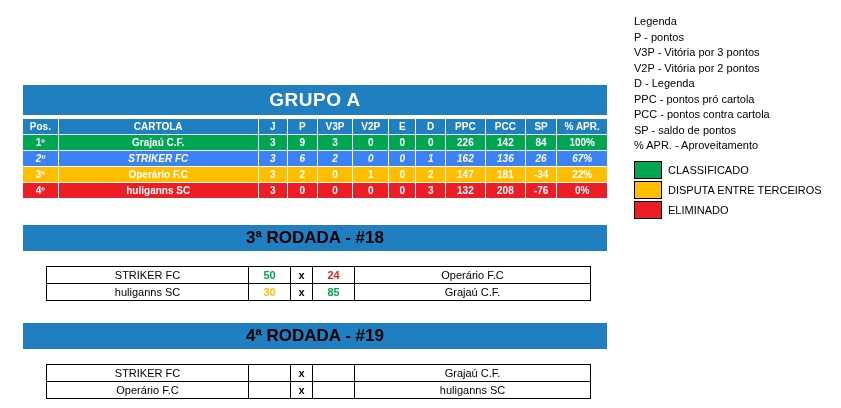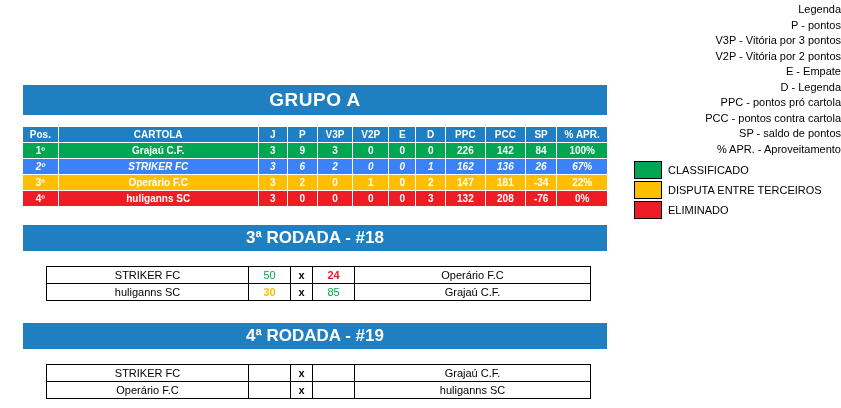--- a/index.html
+++ b/index.html
@@ -57,21 +57,21 @@
     text-align: center;
     font-size: 10px;
     line-height: 15px;
     overflow: hidden;
     white-space: nowrap;
   }
   
   .standings {
     position: absolute;
     left: 22px;
-    top: 126px;
+    top: 118px;
     width: 586px;
   }
   .standings th {
     background: #1f7fc0;
     color: #ffffff;
     font-weight: bold;
     font-size: 10px;
     height: 16px;
   }
   .standings td {
@@ -85,21 +85,21 @@
 
   
   .rodada-title {
     position: absolute;
     width: 586px;
     height: 28px;
     left: 22px;
     background: #1f7fc0;
     border: 1px solid #ffffff;
     box-sizing: border-box;
-    color: #ffffff;
+    color: #000000;
     font-size: 17px;
     font-weight: bold;
     display: flex;
     align-items: center;
     justify-content: center;
   }
   #rodada3-title { top: 224px; }
   #rodada4-title { top: 322px; }
 
   table.match {
@@ -115,32 +115,31 @@
     line-height: 16px;
     font-size: 11px;
     text-align: center;
     padding: 0;
     background: #ffffff;
     overflow: hidden;
     white-space: nowrap;
   }
   #rodada3-table { top: 266px; }
   #rodada4-table { top: 364px; }
-  .score-green { color: #00a651; font-weight: normal; }
+  .score-green { color: #00a651; font-weight: bold; }
   .score-red { color: #ee1c25; font-weight: bold; margin-left: 15px; }
   .score-orange { color: #ffbf00; font-weight: bold; }
   .x-cell { font-weight: bold; }
 
   
   .legend {
     position: absolute;
     left: 634px;
-    top: 2px;
+    top: 14px;
     width: 207px;
-    text-align: right;
   }
   .legend .line {
     font-size: 11px;
     line-height: 15.5px;
     white-space: nowrap;
   }
   .legend-boxes {
     position: absolute;
     left: 634px;
     top: 126px;
@@ -320,21 +319,20 @@
       </tbody>
     </table>
 
   </div>
 
   <div class="legend">
     <div class="line">Legenda</div>
     <div class="line">P - pontos</div>
     <div class="line">V3P - Vitória por 3 pontos</div>
     <div class="line">V2P - Vitória por 2 pontos</div>
-    <div class="line">E - Empate</div>
     <div class="line">D - Legenda</div>
     <div class="line">PPC - pontos pró cartola</div>
     <div class="line">PCC - pontos contra cartola</div>
     <div class="line">SP - saldo de pontos</div>
     <div class="line">% APR. - Aproveitamento</div>
   </div>
 
   <div class="legend-boxes">
     <div class="legend-box-row">
       <div class="legend-swatch" style="background:#00a651"></div>

